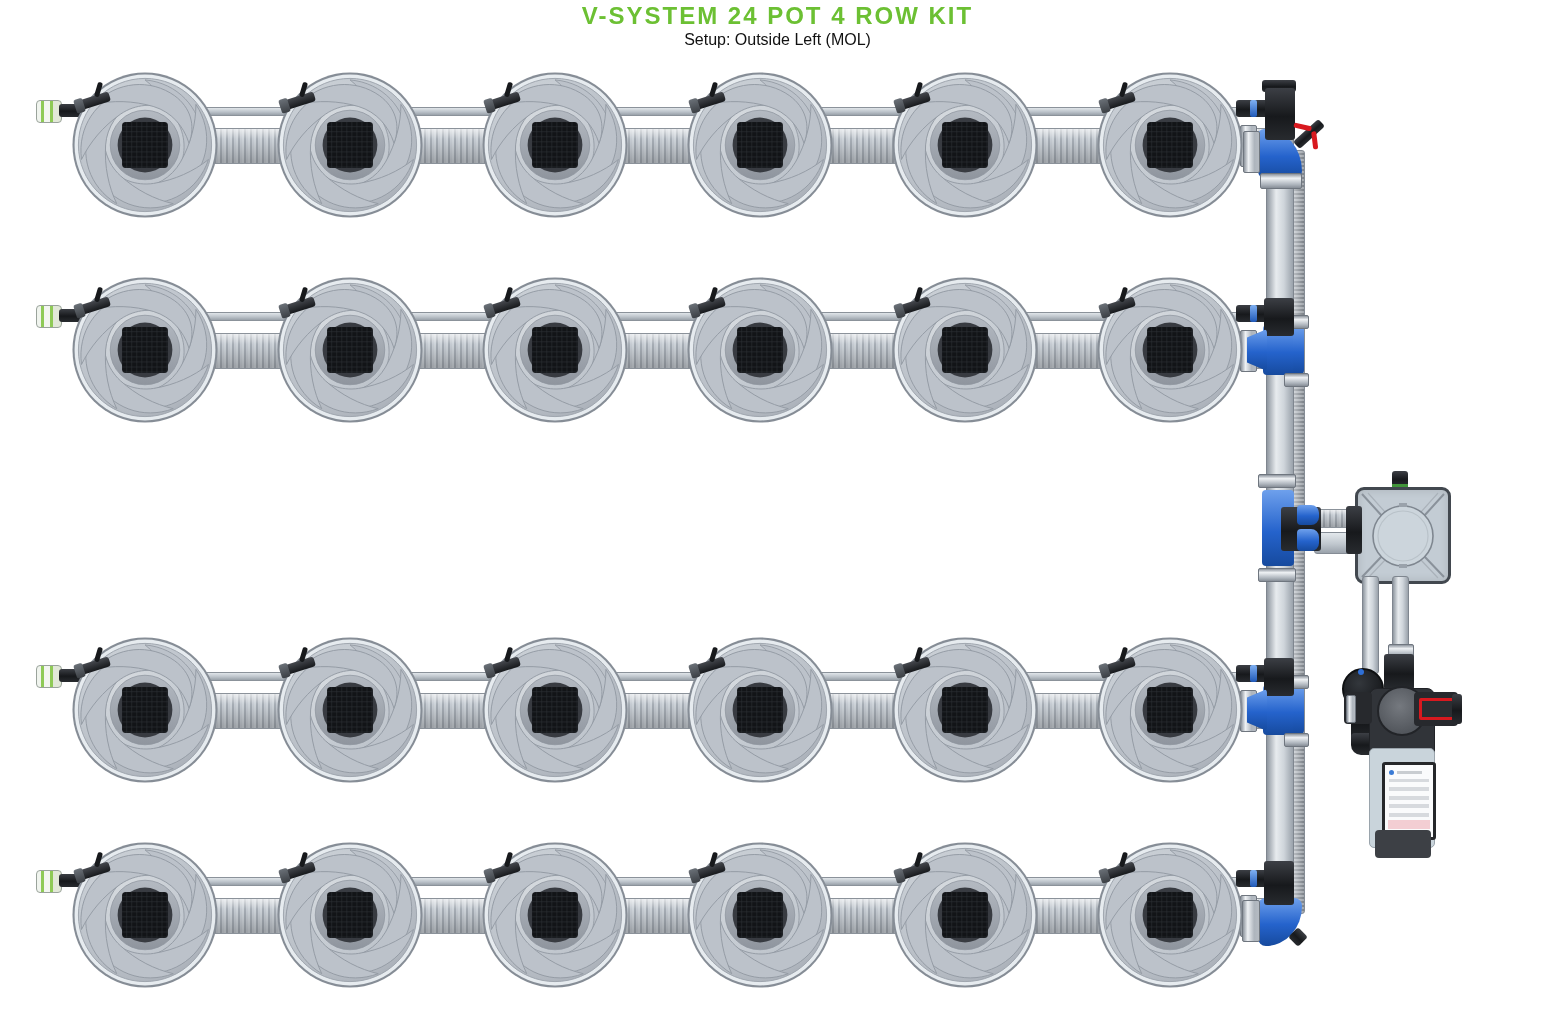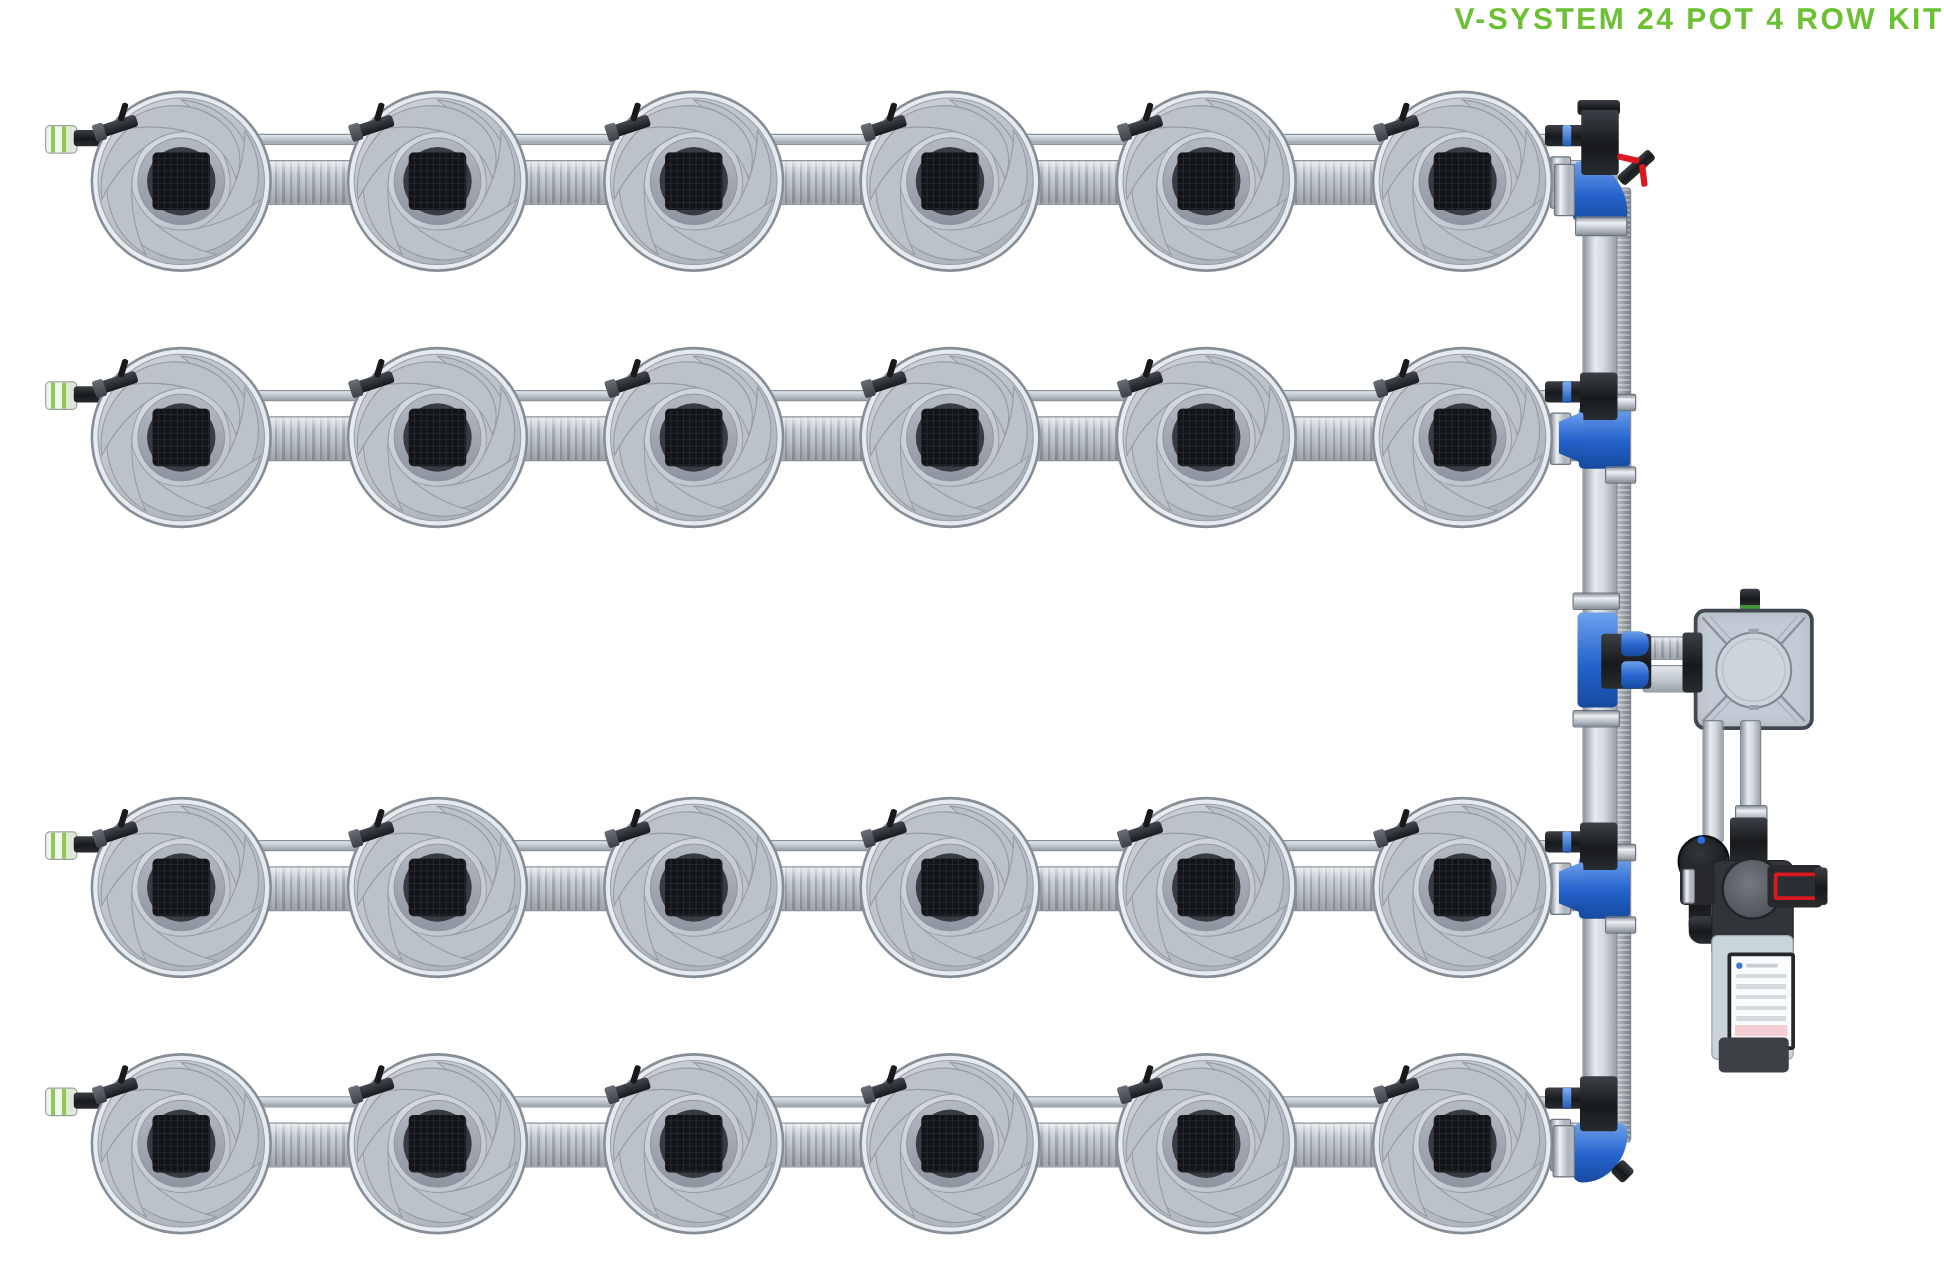--- a/index.html
+++ b/index.html
@@ -1,20 +1,20 @@
 <!DOCTYPE html>
 <html style="--green: #6cc033; --blue: #2563cc; --red: #d8191f;"><head>
 <meta charset="utf-8">
 <style>
   html,body{margin:0;padding:0;background:#ffffff;font-family:"Liberation Sans",sans-serif;}
   #stage{position:relative;width:1555px;height:1022px;background:#ffffff;overflow:hidden;}
   .abs{position:absolute;}
   
   #hdr{position:absolute;left:0;top:0;width:1555px;text-align:center;z-index:10;}
-  #hdr h1{margin:2px 0 0 0;font-size:24px;font-weight:bold;letter-spacing:2px;color:var(--green,#6cc033);text-align:right;}
+  #hdr h1{margin:2px 0 0 0;font-size:24px;font-weight:bold;letter-spacing:2px;color:var(--green,#6cc033);}
   #hdr .sub{margin-top:1px;font-size:16px;color:#111;}
   
   .pipe-feed{background:linear-gradient(180deg,#e0e5e9,#bcc3ca 55%,#99a1a9);border:1px solid #8b929a;border-radius:3px;}
   .pipe-corr-h{background:linear-gradient(180deg,rgba(255,255,255,.65),rgba(255,255,255,0) 30%,rgba(0,0,0,.20) 94%),repeating-linear-gradient(90deg,#cdd3d9 0 2px,#a6adb5 2px 4px,#c5cbd2 4px 6px);border:1px solid #8b929a;border-radius:4px;}
   .pipe-smooth-h{background:linear-gradient(180deg,#e3e8ec,#c0c7ce 55%,#9aa2ab);border:1px solid #858c95;border-radius:3px;}
   .pipe-smooth-v{background:linear-gradient(90deg,#8f97a0,#e7ebee 35%,#cfd5db 65%,#9aa2ab);border:1px solid #7f868f;border-radius:3px;}
   .pipe-corr-v{background:linear-gradient(90deg,rgba(255,255,255,.55),rgba(0,0,0,.18)),repeating-linear-gradient(180deg,#c6ccd3 0 2px,#969da5 2px 4px);border:1px solid #858c95;border-radius:3px;}
   .clamp{background:linear-gradient(90deg,#8d949d,#eef1f4 30%,#aeb5bd 70%,#81889112);border:1px solid #6f767f;border-radius:2px;background-color:#b9bfc6;}
   .clamp-h{background:linear-gradient(180deg,#8d949d,#eef1f4 30%,#aeb5bd 75%,#878e97);border:1px solid #6f767f;border-radius:2px;}
   .black-fit{background:linear-gradient(180deg,#3c3f45,#17191c 55%,#282b2f);border-radius:3px;}
@@ -59,20 +59,21 @@
         <circle cx="50" cy="50" r="23.5" fill="url(#gHub)" stroke="#8d949d" stroke-width="0.5"></circle>
         <circle cx="50" cy="50" r="18.5" fill="#383b41"></circle>
         <rect x="34.5" y="34.5" width="31" height="31" rx="2.5" fill="#121417"></rect>
         <rect x="34.5" y="34.5" width="31" height="31" rx="2.5" fill="url(#mesh)" opacity="0.9"></rect>
       </g>
     </defs>
   </svg>
 
   <div id="hdr">
     <h1>V-SYSTEM 24 POT 4 ROW KIT</h1>
+    <div class="sub">Setup: Outside Left (MOL)</div>
   </div>
 
   <div class="abs pipe-corr-v" style="left:1289px;top:150px;width:14px;height:762px;z-index:1;"></div>
   <div class="abs pipe-smooth-v" style="left:1266px;top:96px;width:26px;height:818px;z-index:2;"></div>
 
   <div id="gen" class="abs" style="left:0;top:0;">
       <div class="abs" style="left: 0px; top: 0px;">
         <div class="abs pipe-corr-h" style="left: 145px; top: 128px; width: 1123px; height: 34px; z-index: 1;"></div>
         <div class="abs clamp" style="left: 1240px; top: 125px; width: 15px; height: 40px; z-index: 2;"></div>
         <div class="abs pipe-feed" style="left: 46px; top: 107px; width: 1226px; height: 7px; z-index: 1;"></div>

